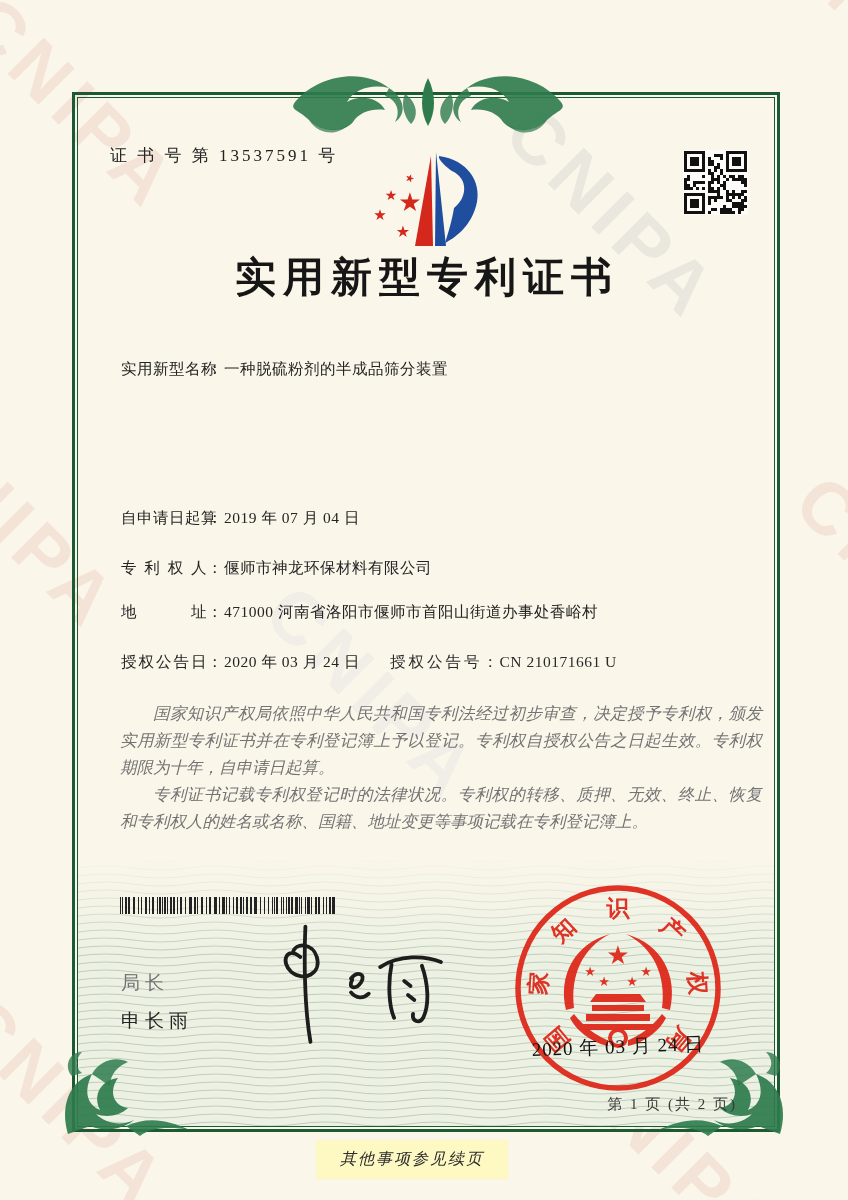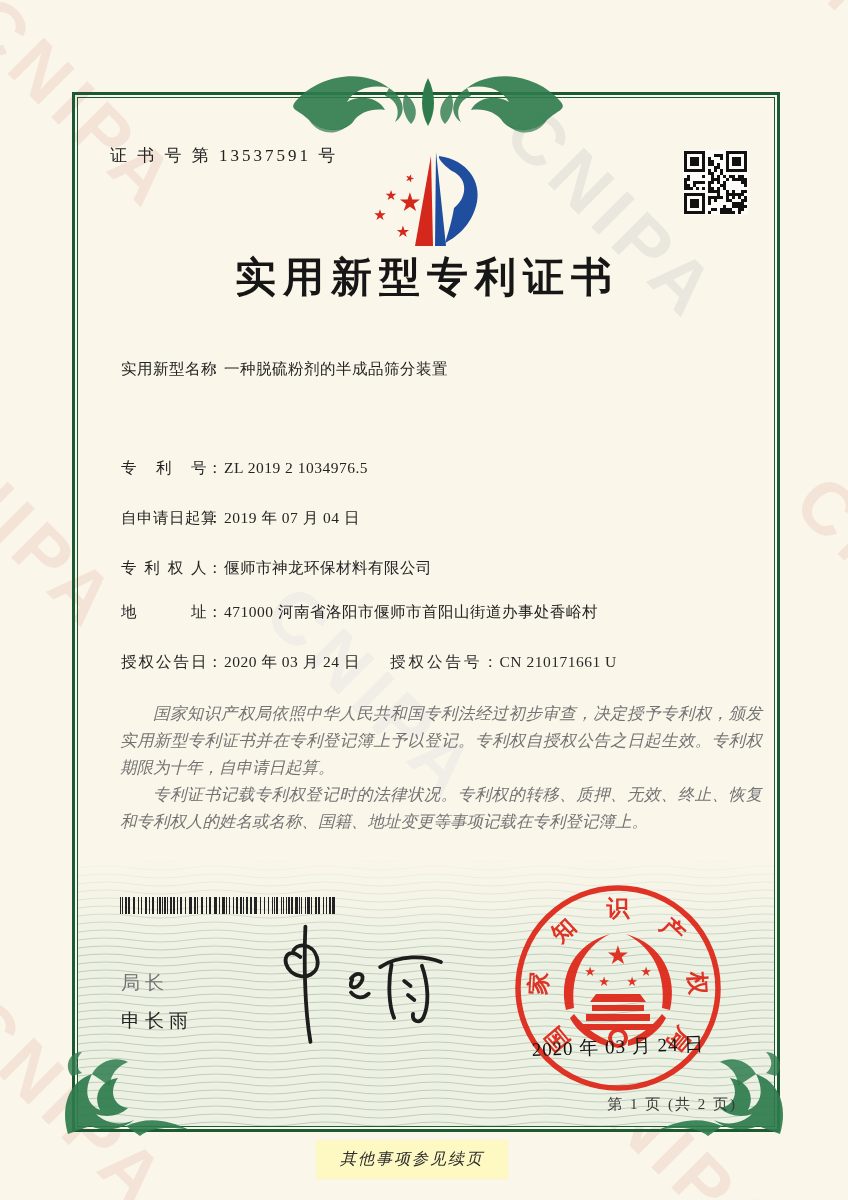--- a/index.html
+++ b/index.html
@@ -346,23 +346,20 @@
       <rect x="12" y="60" width="3" height="3" fill="#111"></rect>
       <rect x="15" y="60" width="3" height="3" fill="#111"></rect>
       <rect x="18" y="60" width="3" height="3" fill="#111"></rect>
     </svg>
 
   <div class="title">实用新型专利证书</div>
 
   <div class="field-row" style="top:358px;">
     <span class="flabel">实用新型名称</span><span>：</span><span class="fvalue">一种脱硫粉剂的半成品筛分装置</span>
   </div>
-  <div class="field-row" style="top:457px;">
-    <span class="flabel">专利号</span><span>：</span><span class="fvalue">ZL 2019 2 1034976.5</span>
-  </div>
   <div class="field-row" style="top:507px;">
     <span class="flabel">自申请日起算</span><span>：</span><span class="fvalue">2019 年 07 月 04 日</span>
   </div>
   <div class="field-row" style="top:557px;">
     <span class="flabel">专利权人</span><span>：</span><span class="fvalue">偃师市神龙环保材料有限公司</span>
   </div>
   <div class="field-row" style="top:601px;">
     <span class="flabel">地址</span><span>：</span><span class="fvalue">471000  河南省洛阳市偃师市首阳山街道办事处香峪村</span>
   </div>
   <div class="field-row" style="top:651px;">

